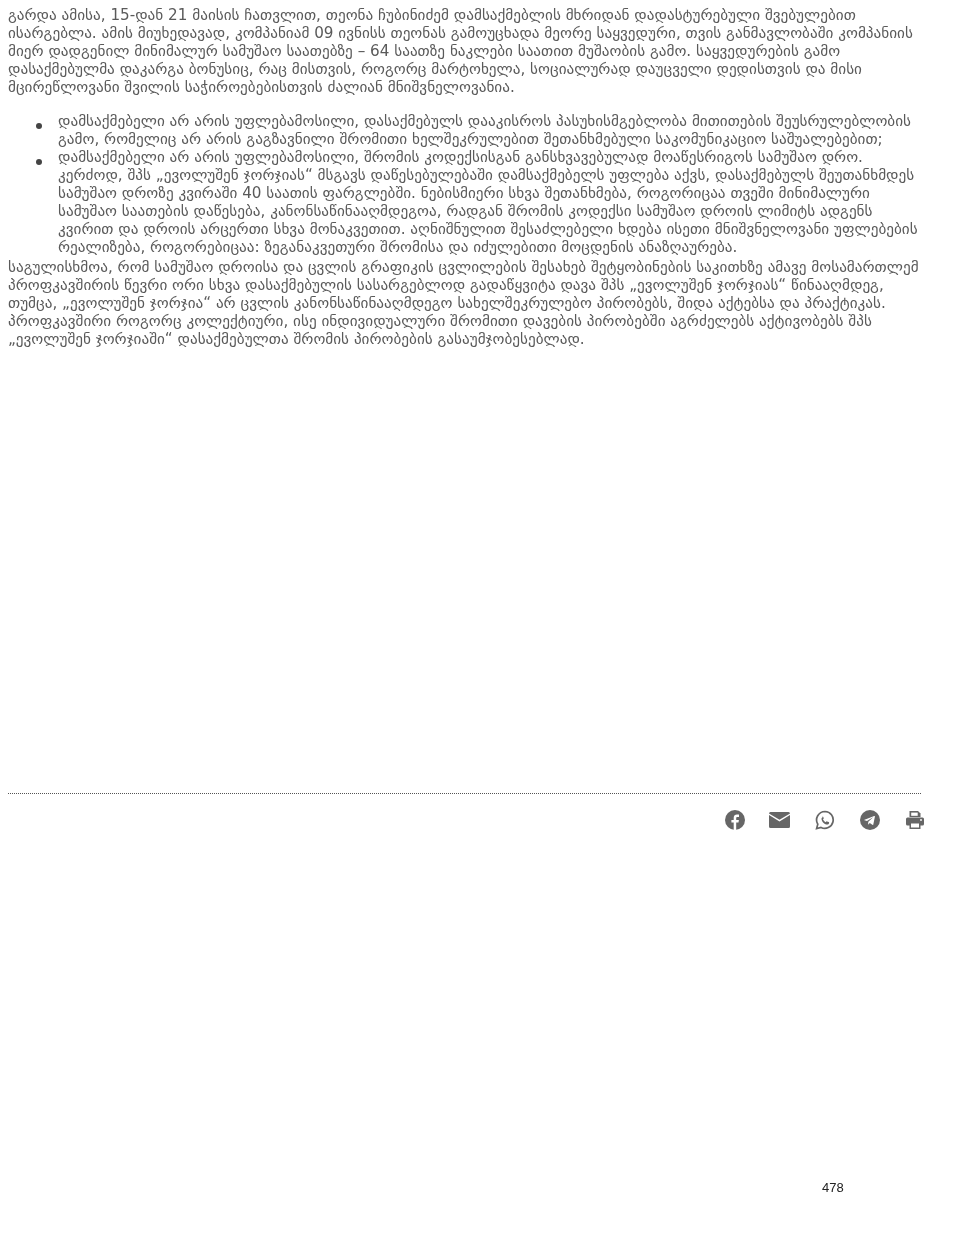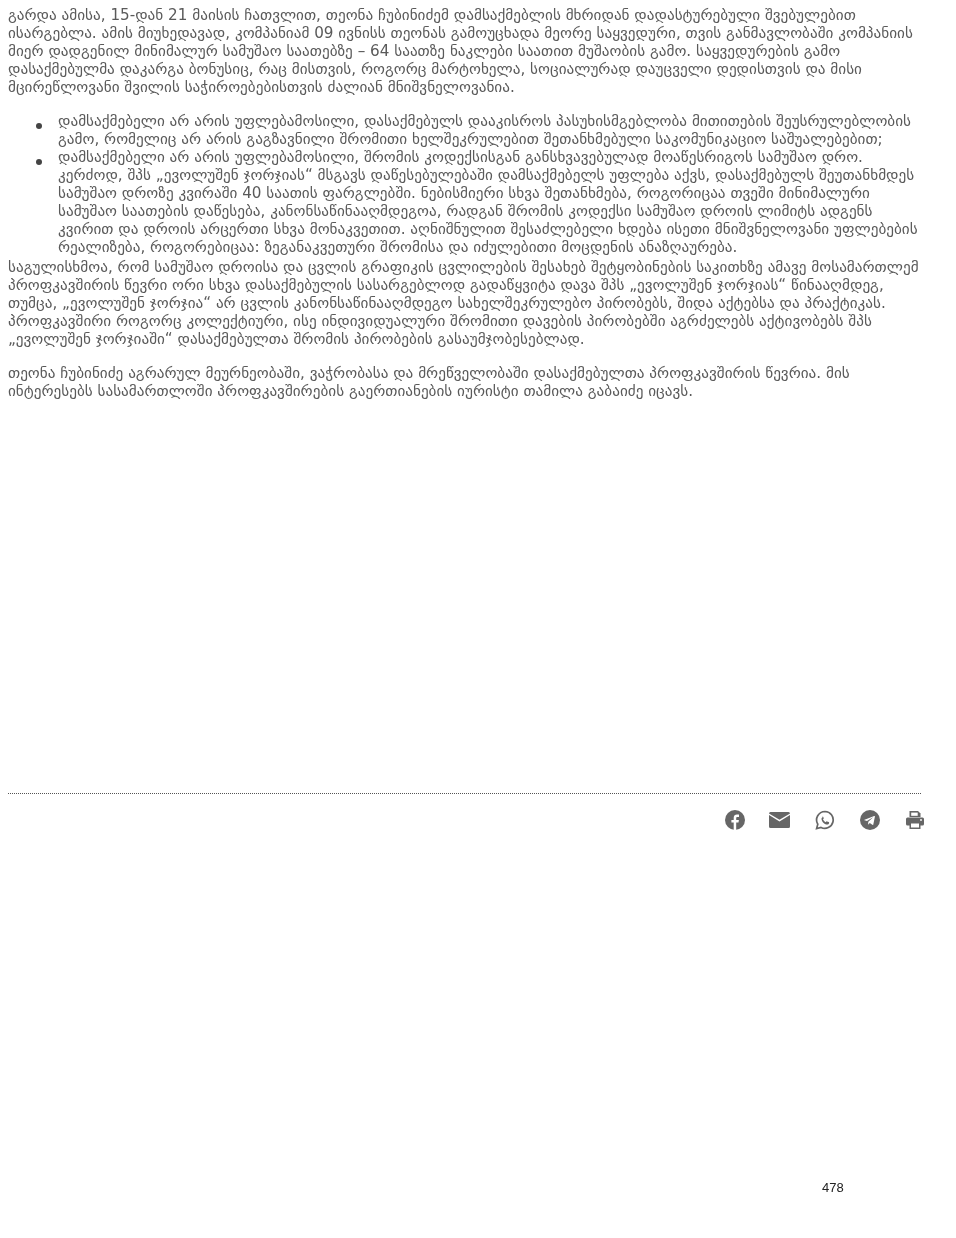--- a/index.html
+++ b/index.html
@@ -83,21 +83,20 @@
 </head>
 <body>
 
 <div class="article">
   <p class="p1">გარდა ამისა, 15-დან 21 მაისის ჩათვლით, თეონა ჩუბინიძემ დამსაქმებლის მხრიდან დადასტურებული შვებულებით ისარგებლა. ამის მიუხედავად, კომპანიამ 09 ივნისს თეონას გამოუცხადა მეორე საყვედური, თვის განმავლობაში კომპანიის მიერ დადგენილ მინიმალურ სამუშაო საათებზე – 64 საათზე ნაკლები საათით მუშაობის გამო. საყვედურების გამო დასაქმებულმა დაკარგა ბონუსიც, რაც მისთვის, როგორც მარტოხელა, სოციალურად დაუცველი დედისთვის და მისი მცირეწლოვანი შვილის საჭიროებებისთვის ძალიან მნიშვნელოვანია.</p>
   <ul>
     <li>დამსაქმებელი არ არის უფლებამოსილი, დასაქმებულს დააკისროს პასუხისმგებლობა მითითების შეუსრულებლობის გამო, რომელიც არ არის გაგზავნილი შრომითი ხელშეკრულებით შეთანხმებული საკომუნიკაციო საშუალებებით;</li>
     <li>დამსაქმებელი არ არის უფლებამოსილი, შრომის კოდექსისგან განსხვავებულად მოაწესრიგოს სამუშაო დრო. კერძოდ, შპს „ევოლუშენ ჯორჯიას“ მსგავს დაწესებულებაში დამსაქმებელს უფლება აქვს, დასაქმებულს შეუთანხმდეს სამუშაო დროზე კვირაში 40 საათის ფარგლებში. ნებისმიერი სხვა შეთანხმება, როგორიცაა თვეში მინიმალური სამუშაო საათების დაწესება, კანონსაწინააღმდეგოა, რადგან შრომის კოდექსი სამუშაო დროის ლიმიტს ადგენს კვირით და დროის არცერთი სხვა მონაკვეთით. აღნიშნულით შესაძლებელი ხდება ისეთი მნიშვნელოვანი უფლებების რეალიზება, როგორებიცაა: ზეგანაკვეთური შრომისა და იძულებითი მოცდენის ანაზღაურება.</li>
   </ul>
   <p class="p3">საგულისხმოა, რომ სამუშაო დროისა და ცვლის გრაფიკის ცვლილების შესახებ შეტყობინების საკითხზე ამავე მოსამართლემ პროფკავშირის წევრი ორი სხვა დასაქმებულის სასარგებლოდ გადაწყვიტა დავა შპს „ევოლუშენ ჯორჯიას“ წინააღმდეგ, თუმცა, „ევოლუშენ ჯორჯია“ არ ცვლის კანონსაწინააღმდეგო სახელშეკრულებო პირობებს, შიდა აქტებსა და პრაქტიკას. პროფკავშირი როგორც კოლექტიური, ისე ინდივიდუალური შრომითი დავების პირობებში აგრძელებს აქტივობებს შპს „ევოლუშენ ჯორჯიაში“ დასაქმებულთა შრომის პირობების გასაუმჯობესებლად.</p>
-  <p>თეონა ჩუბინიძე აგრარულ მეურნეობაში, ვაჭრობასა და მრეწველობაში დასაქმებულთა პროფკავშირის წევრია. მის ინტერესებს სასამართლოში პროფკავშირების გაერთიანების იურისტი თამილა გაბაიძე იცავს.</p>
 </div>
 
 <div class="divider"></div>
 
 <div class="share">
   <div class="btn">
     <span>
       <svg width="20" height="20" viewBox="0 0 20 20">
         <circle cx="10" cy="10" r="10" fill="#666"></circle>
         <path d="M11.2 20V12.6h2.3l.4-2.7h-2.7V8.2c0-.8.3-1.3 1.4-1.3h1.4V4.5c-.3 0-1.1-.1-2-.1-2 0-3.3 1.2-3.3 3.4v2.1H6.4v2.7h2.3V20z" fill="#fff"></path>

